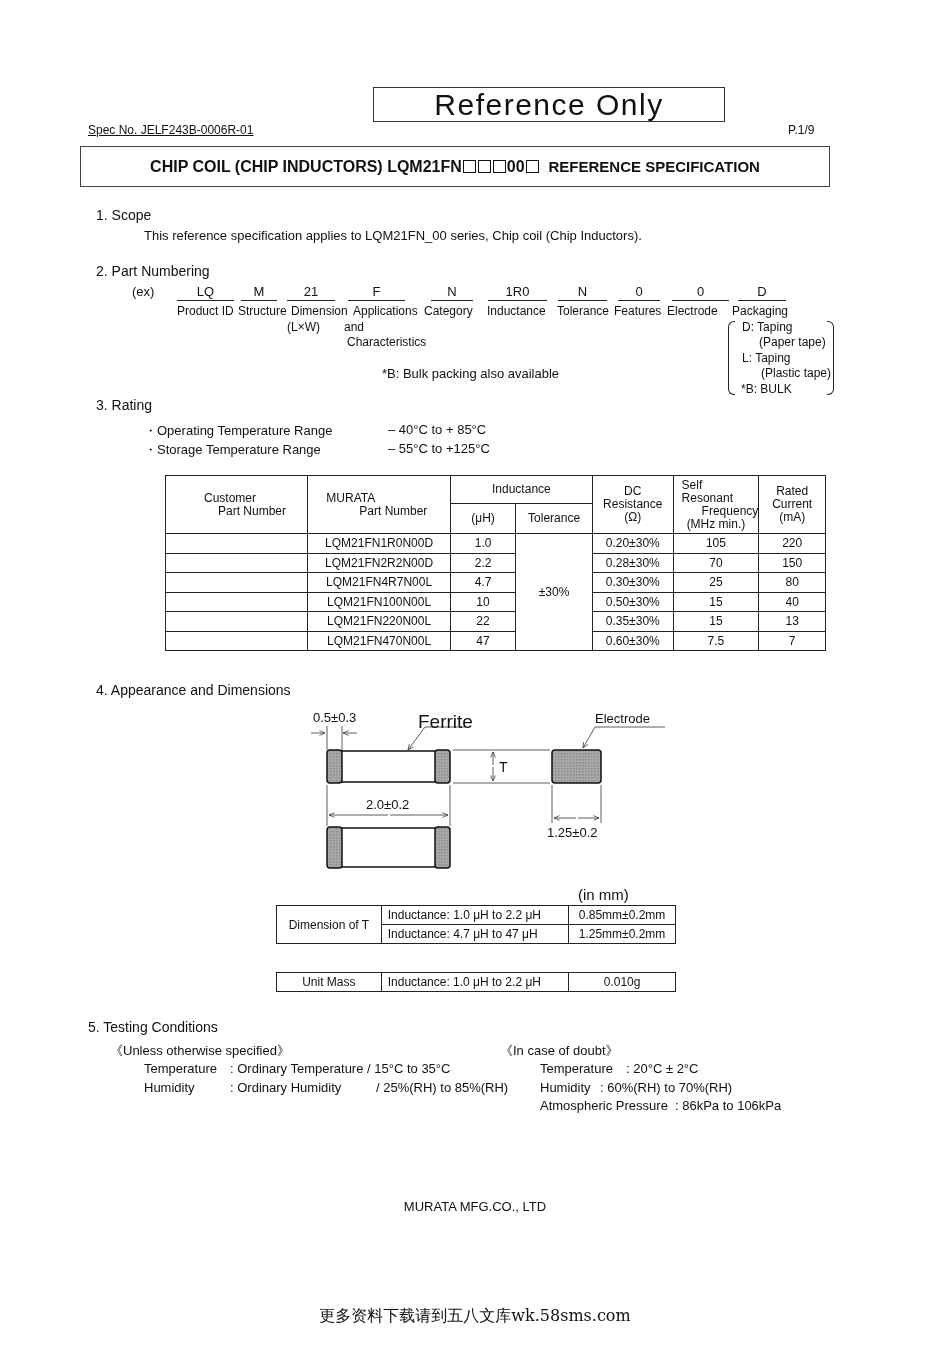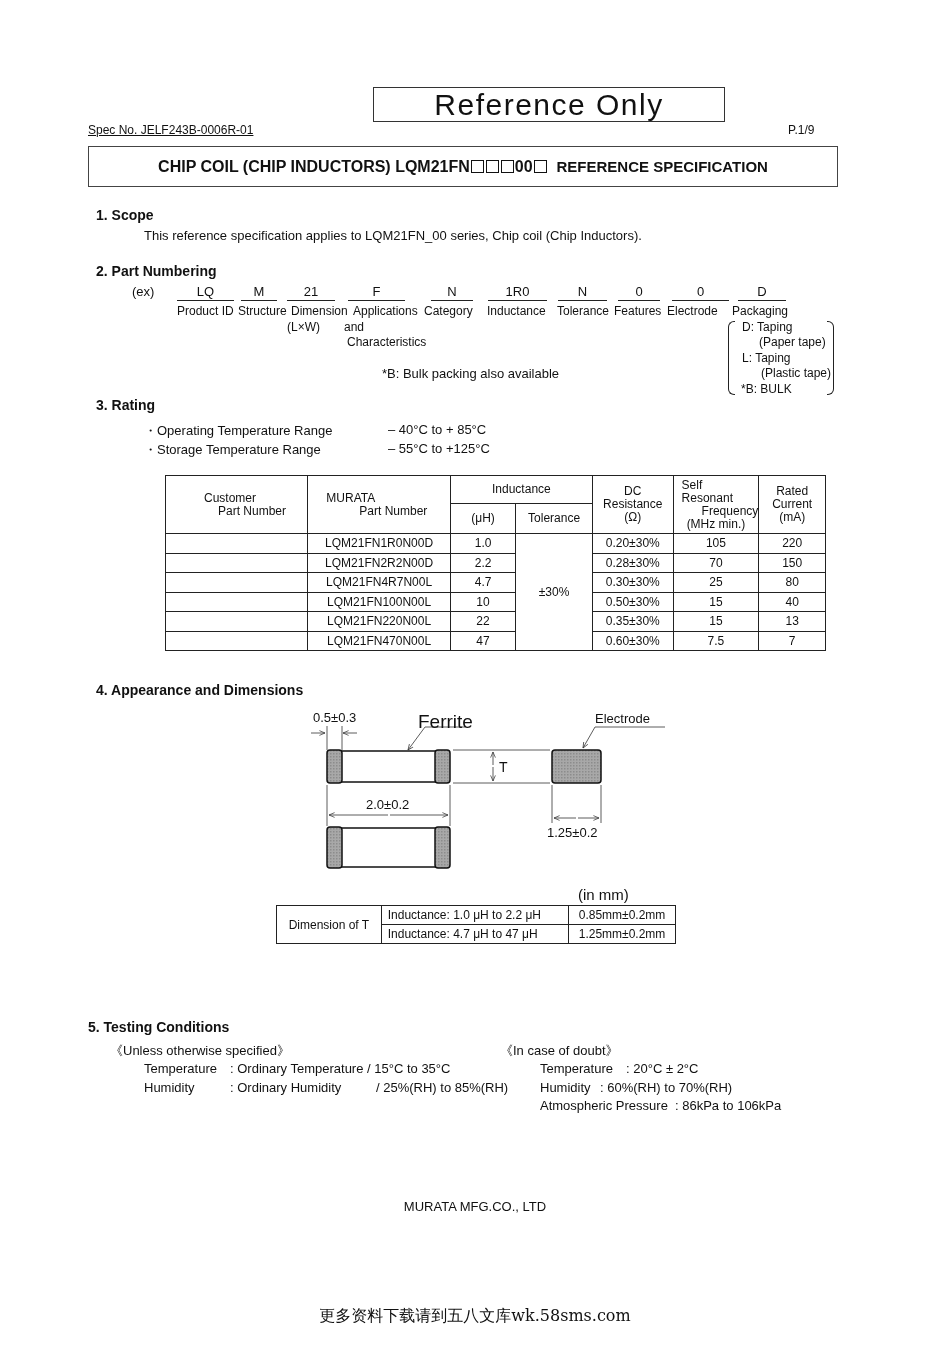--- a/index.html
+++ b/index.html
@@ -3,25 +3,25 @@
 <meta charset="utf-8">
 <style>
   html, body { margin: 0; padding: 0; background: #ffffff; }
   body { width: 950px; height: 1345px; position: relative; overflow: hidden;
          font-family: "Liberation Sans", sans-serif; color: #111; font-size: 13px; }
   .abs { position: absolute; white-space: nowrap; }
   .ref-box { left: 373px; top: 87px; width: 350px; height: 33px; border: 1px solid #333;
              font-size: 30px; letter-spacing: 1.5px; text-align: center; line-height: 34px; font-weight: normal; }
   .specno { left: 88px; top: 123px; font-size: 12px; text-decoration: underline; }
   .pageno { left: 788px; top: 123px; font-size: 12px; }
-  .title-box { left: 88px; top: 146px; width: 748px; height: 39px; border: 1.5px solid #444;
+  .title-box { left: 80px; top: 146px; width: 748px; height: 39px; border: 1.5px solid #444;
                font-weight: bold; font-size: 16px; line-height: 40px; text-align: center; }
   .title-box .sq { display: inline-block; width: 11px; height: 11px; border: 1.2px solid #111; margin: 0 1px; vertical-align: -1px; }
   .title-box .small { font-size: 15px; }
-  h2 { margin: 0; font-size: 14px; font-weight: bold; }
+  h2 { margin: 0; font-size: 14px; font-weight: normal; }
   .t13 { font-size: 13px; }
   .pn-code { font-size: 13px; text-align: center; border-bottom: 1px solid #222; height: 17px; line-height: 17px; }
   .pn-label { font-size: 12px; }
   .bracket { left: 728px; top: 321px; width: 106px; height: 74px; }
   .bracket:before, .bracket:after { content: ""; position: absolute; top: 0; bottom: 0; width: 6px; border: 1px solid #222; }
   .bracket:before { left: 0; border-right: none; border-radius: 6px 0 0 6px; }
   .bracket:after { right: 0; border-left: none; border-radius: 0 6px 6px 0; }
   table { border-collapse: collapse; position: absolute; }
   .spec-tbl { left: 165px; top: 475px; width: 661px; font-size: 12px; border: 1.5px solid #222; }
   .spec-tbl td { border: 1px solid #222; text-align: center; padding: 0; }
@@ -264,20 +264,25 @@
 </tbody>
   </table>
 
 <table class="dim-tbl" style="left:276px; top:960px; width:400px;">
   <colgroup>
       <col style="width:105px">
       <col style="width:188px">
       <col style="width:107px">
     </colgroup>
   <tbody>
+      <tr>
+    <td class="cen" style="border-bottom:none;">Unit Mass</td>
+    <td>Inductance: 1.0 μH to 2.2 μH</td>
+    <td class="cen">0.010g</td>
+  </tr>
 </tbody>
   </table>
 
 <h2 class="abs" style="left:88px; top:1019px;">5. Testing Conditions</h2>
 <div class="abs t13" style="left:110px; top:1042px;">《Unless otherwise specified》</div>
 <div class="abs t13" style="left:500px; top:1042px;">《In case of doubt》</div>
 
 <div class="abs t13" style="left:144px; top:1061px;">Temperature</div>
 <div class="abs t13" style="left:230px; top:1061px;">: Ordinary Temperature / 15°C to 35°C</div>
 <div class="abs t13" style="left:144px; top:1080px;">Humidity</div>

